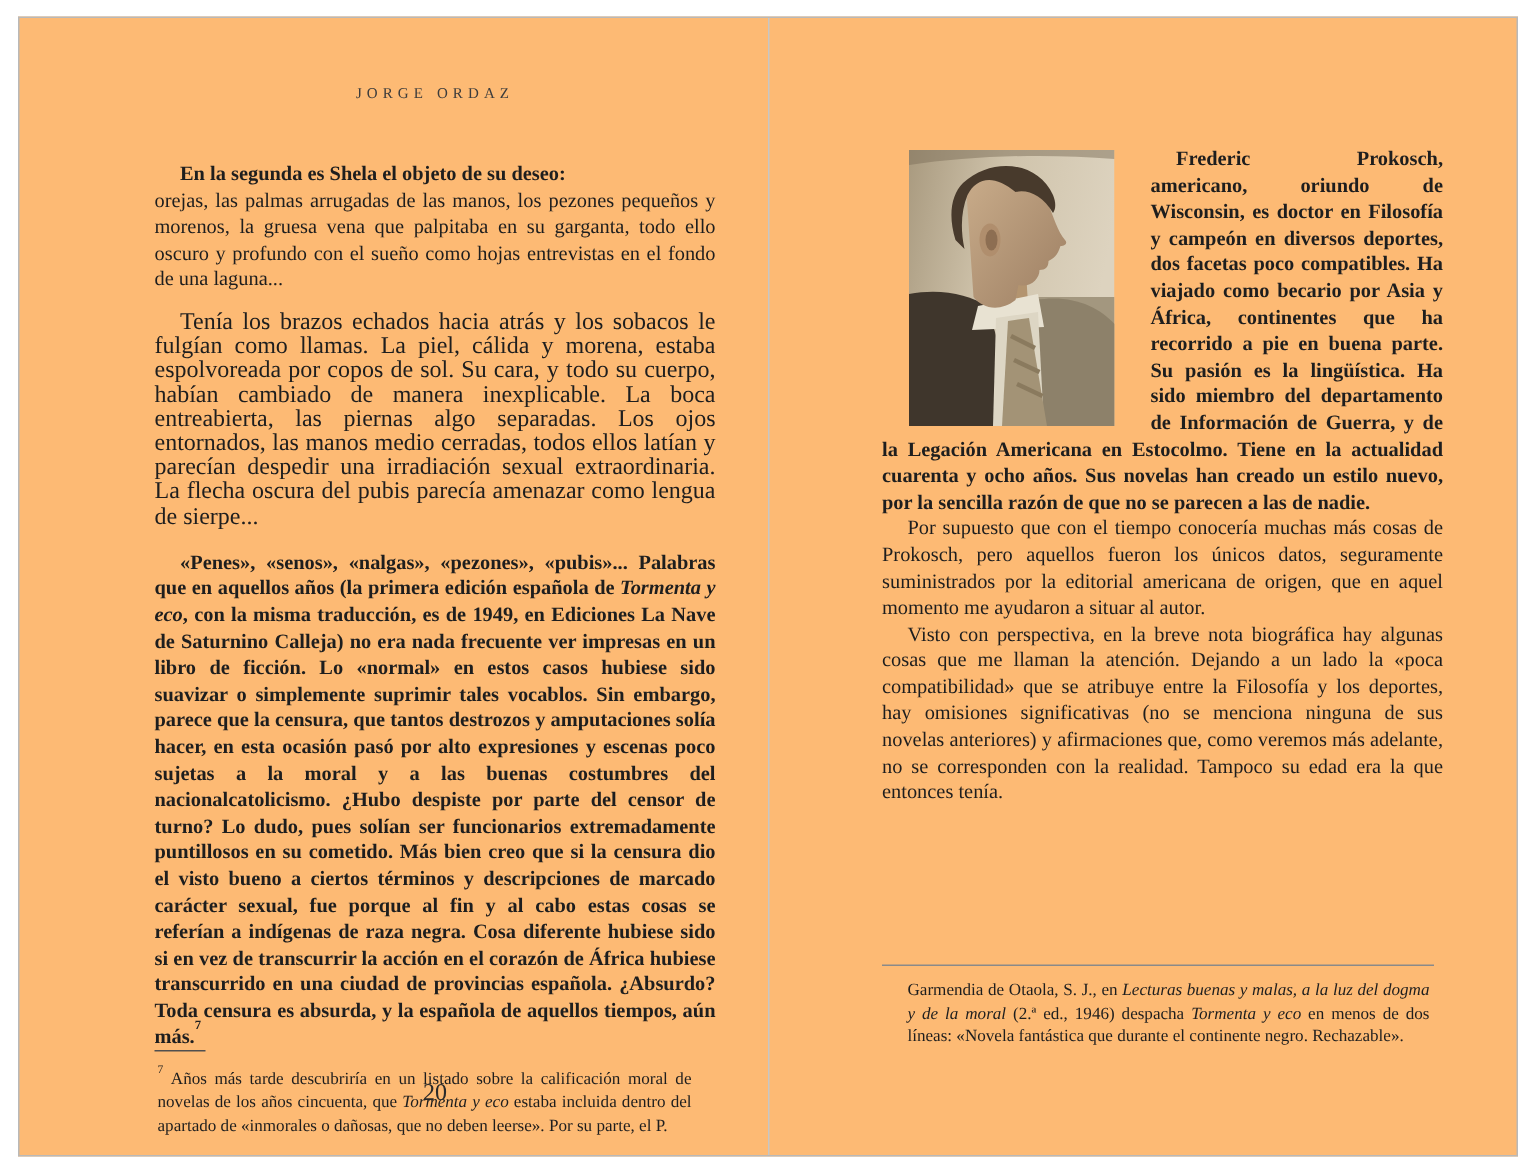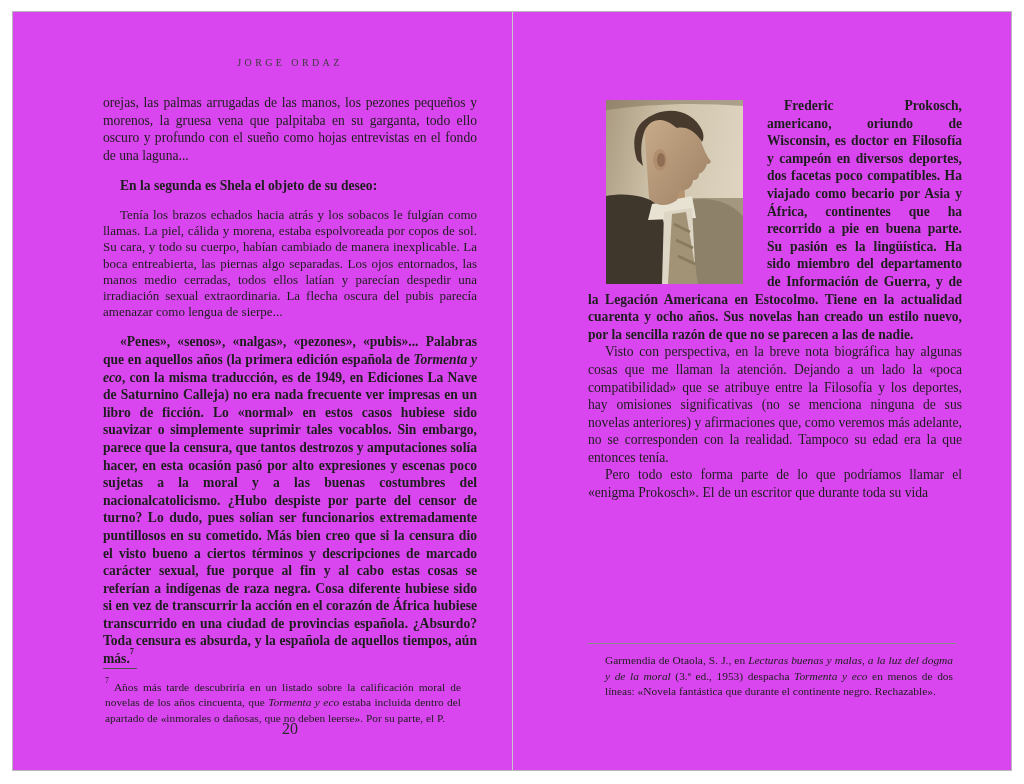--- a/index.html
+++ b/index.html
@@ -12,21 +12,21 @@
     font-family: "Liberation Serif", "DejaVu Serif", serif;
     color: #1e1e1e;
   }
   .spread {
     position: absolute;
     left: 12px;
     top: 11px;
     width: 1000px;
     height: 760px;
     border: 1px solid #b9b9b9;
-    background: #d946ef;
+    background: #fdba74;
     box-sizing: border-box;
     display: flex;
   }
   .page {
     position: relative;
     height: 100%;
     box-sizing: border-box;
     padding-top: 46px;
   }
   .page-left  { width: 500px; border-right: 1px solid #c6c6c6; }
@@ -54,21 +54,21 @@
     margin: 0;
     font-size: 13.6px;
     line-height: 17.6px;
     text-align: justify;
     hyphens: none;
   }
   p.indent { text-indent: 17px; }
   p.spaced { margin-top: 13px; font-weight: bold; }
   p.block-quote {
     margin: 12px 0 0 0;
-    font-size: 13px;
+    font-size: 16px;
     line-height: 16.2px;
     text-align: justify;
     text-indent: 17px;
   }
   sup.ref {
     font-size: 0.62em;
     line-height: 0;
     position: relative;
     top: -0.45em;
   }
@@ -119,22 +119,22 @@
 </head>
 <body>
 
 <div class="spread">
 
   <div class="page page-left">
     <div class="col">
       <div class="running-header">JORGE ORDAZ</div>
 
       <div class="text-block">
+        <p class="body-par indent spaced"><span>En la segunda es Shela el objeto de su deseo:</span></p>
         <p class="body-par"><span>orejas, las palmas arrugadas de las manos, los pezones pequeños y morenos, la gruesa vena que palpitaba en su garganta, todo ello oscuro y profundo con el sueño como hojas entrevistas en el fondo de una laguna...</span></p>
-        <p class="body-par indent spaced"><span>En la segunda es Shela el objeto de su deseo:</span></p>
         <p class="block-quote"><span>Tenía los brazos echados hacia atrás y los sobacos le fulgían como llamas. La piel, cálida y morena, estaba espolvoreada por copos de sol. Su cara, y todo su cuerpo, habían cambiado de manera inexplicable. La boca entreabierta, las piernas algo separadas. Los ojos entornados, las manos medio cerradas, todos ellos latían y parecían despedir una irradiación sexual extraordinaria. La flecha oscura del pubis parecía amenazar como lengua de sierpe...</span></p>
         <p class="body-par indent spaced"><span>«Penes», «senos», «nalgas», «pezones», «pubis»... Palabras que en aquellos años (la primera edición española de </span><i>Tormenta y eco</i><span>, con la misma traducción, es de 1949, en Ediciones La Nave de Saturnino Calleja) no era nada frecuente ver impresas en un libro de ficción. Lo «normal» en estos casos hubiese sido suavizar o simplemente suprimir tales vocablos. Sin embargo, parece que la censura, que tantos destrozos y amputaciones solía hacer, en esta ocasión pasó por alto expresiones y escenas poco sujetas a la moral y a las buenas costumbres del nacionalcatolicismo. ¿Hubo despiste por parte del censor de turno? Lo dudo, pues solían ser funcionarios extremadamente puntillosos en su cometido. Más bien creo que si la censura dio el visto bueno a ciertos términos y descripciones de marcado carácter sexual, fue porque al fin y al cabo estas cosas se referían a indígenas de raza negra. Cosa diferente hubiese sido si en vez de transcurrir la acción en el corazón de África hubiese transcurrido en una ciudad de provincias española. ¿Absurdo? Toda censura es absurda, y la española de aquellos tiempos, aún más.</span><sup class="ref">7</sup></p>
       </div>
 
       <div class="footnote-area">
         <div class="fn-rule-short"></div>
         <p class="footnote"><sup class="fn-marker">7</sup><span><span>Años más tarde descubriría en un listado sobre la calificación moral de novelas de los años cincuenta, que </span><i>Tormenta y eco</i><span> estaba incluida dentro del apartado de «inmorales o dañosas, que no deben leerse». Por su parte, el P.</span></span></p>
       </div>
     </div>
     <div class="page-number">20</div>
@@ -170,24 +170,24 @@
             <line x1="70" y1="140" x2="87" y2="148" stroke="#8a7a5e" stroke-width="3"></line>
             <line x1="72" y1="156" x2="89" y2="164" stroke="#8a7a5e" stroke-width="3"></line>
             <path d="M38,24 C58,10 84,16 92,34 C97,46 99,54 104,60 C106,62 104,64 101,64 C99,70 97,72 93,74 C93,78 91,80 87,80 C87,86 81,92 73,90 L71,100 C61,108 49,106 43,98 Z" fill="url(#pface)"></path>
             <path d="M36,22 C56,4 86,8 96,30 C98,35 98,39 96,42 C89,30 79,26 71,28 C57,16 45,18 39,30 C35,40 34,52 37,66 L31,60 C26,44 28,30 36,22 Z" fill="#483a2c"></path>
             <ellipse cx="54" cy="60" rx="7" ry="11" fill="#b08e6d"></ellipse>
             <ellipse cx="55" cy="60" rx="4" ry="7" fill="#8d6e52"></ellipse>
             <path d="M0,0 L137,0 L137,6 C90,2 40,4 0,10 Z" fill="#7d705a" opacity="0.5"></path>
           </svg><span><span>Frederic Prokosch, americano, oriundo de Wisconsin, es doctor en Filosofía y campeón en diversos deportes, dos facetas poco compatibles. Ha viajado como becario por Asia y África, continentes que ha recorrido a pie en buena parte. Su pasión es la lingüística. Ha sido miembro del departamento de Información de Guerra, y de la Legación Americana en Estocolmo. Tiene en la actualidad cuarenta y ocho años. Sus novelas han creado un estilo nuevo, por la sencilla razón de que no se parecen a las de nadie.</span></span>
         </p>
 
+        <p class="body-par indent"><span>Por supuesto que con el tiempo conocería muchas más cosas de Prokosch, pero aquellos fueron los únicos datos, seguramente suministrados por la editorial americana de origen, que en aquel momento me ayudaron a situar al autor.</span></p>
         <p class="body-par indent"><span>Visto con perspectiva, en la breve nota biográfica hay algunas cosas que me llaman la atención. Dejando a un lado la «poca compatibilidad» que se atribuye entre la Filosofía y los deportes, hay omisiones significativas (no se menciona ninguna de sus novelas anteriores) y afirmaciones que, como veremos más adelante, no se corresponden con la realidad. Tampoco su edad era la que entonces tenía.</span></p>
-        <p class="body-par indent"><span>Pero todo esto forma parte de lo que podríamos llamar el «enigma Prokosch». El de un escritor que durante toda su vida</span></p>
       </div>
 
       <div class="footnote-area">
         <div class="fn-rule-long"></div>
-        <p class="footnote"><span>Garmendia de Otaola, S. J., en </span><i>Lecturas buenas y malas, a la luz del dogma y de la moral</i><span> (3.ª ed., 1953) despacha </span><i>Tormenta y eco</i><span> en menos de dos líneas: «Novela fantástica que durante el continente negro. Rechazable».</span></p>
+        <p class="footnote"><span>Garmendia de Otaola, S. J., en </span><i>Lecturas buenas y malas, a la luz del dogma y de la moral</i><span> (2.ª ed., 1946) despacha </span><i>Tormenta y eco</i><span> en menos de dos líneas: «Novela fantástica que durante el continente negro. Rechazable».</span></p>
       </div>
     </div>
   </div>
 
 </div>
 
 </body></html>

